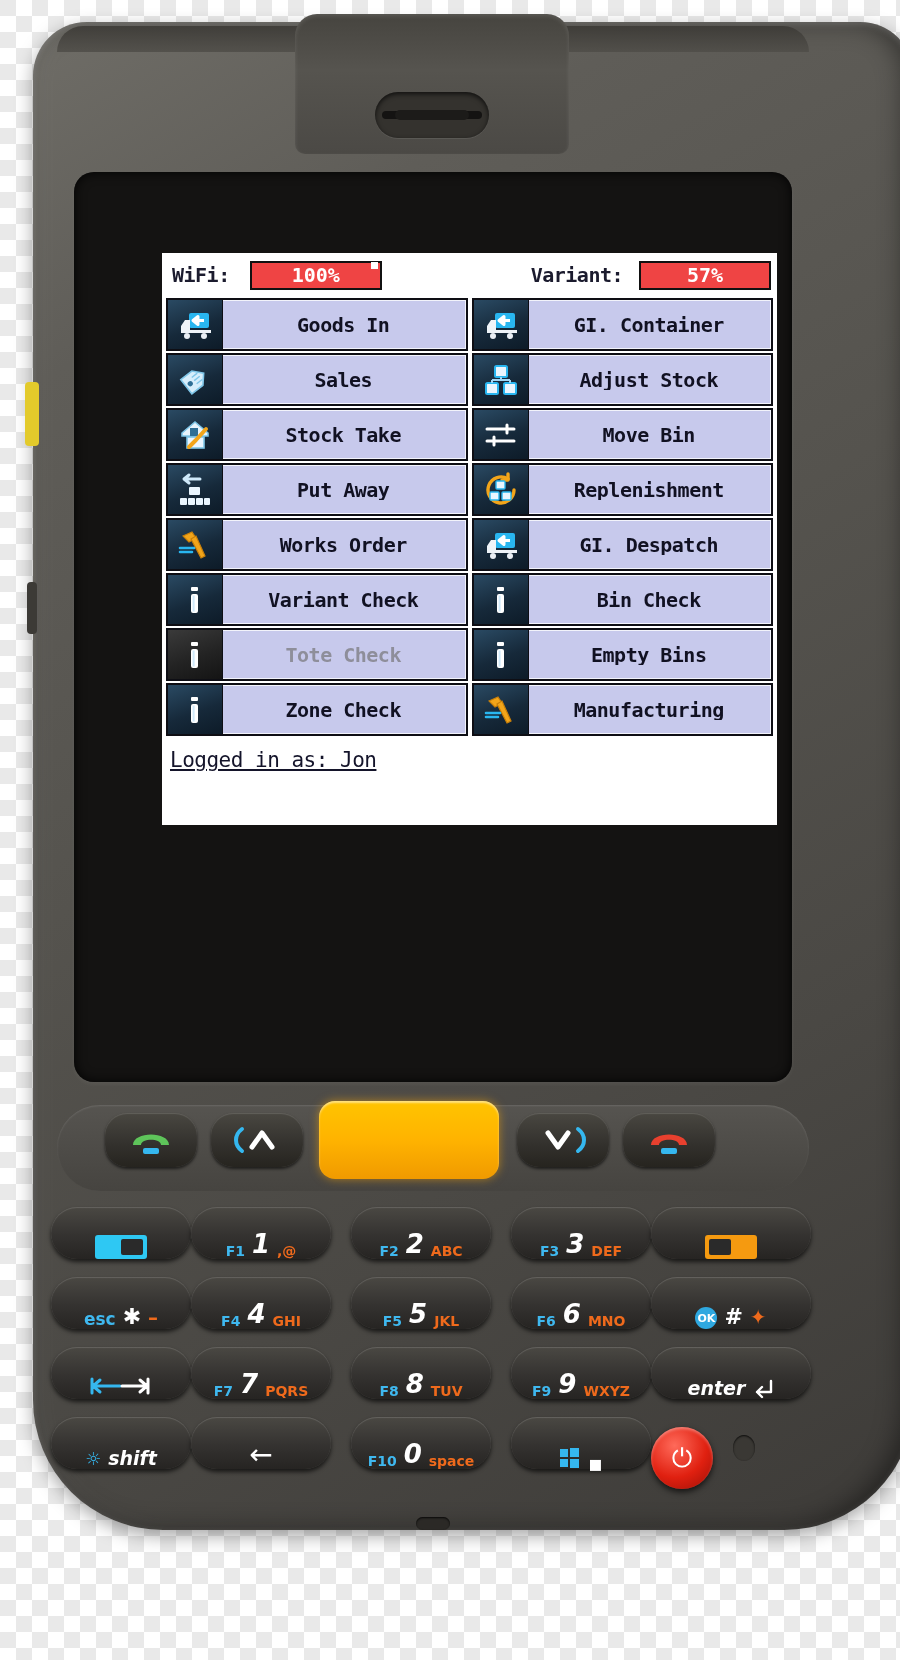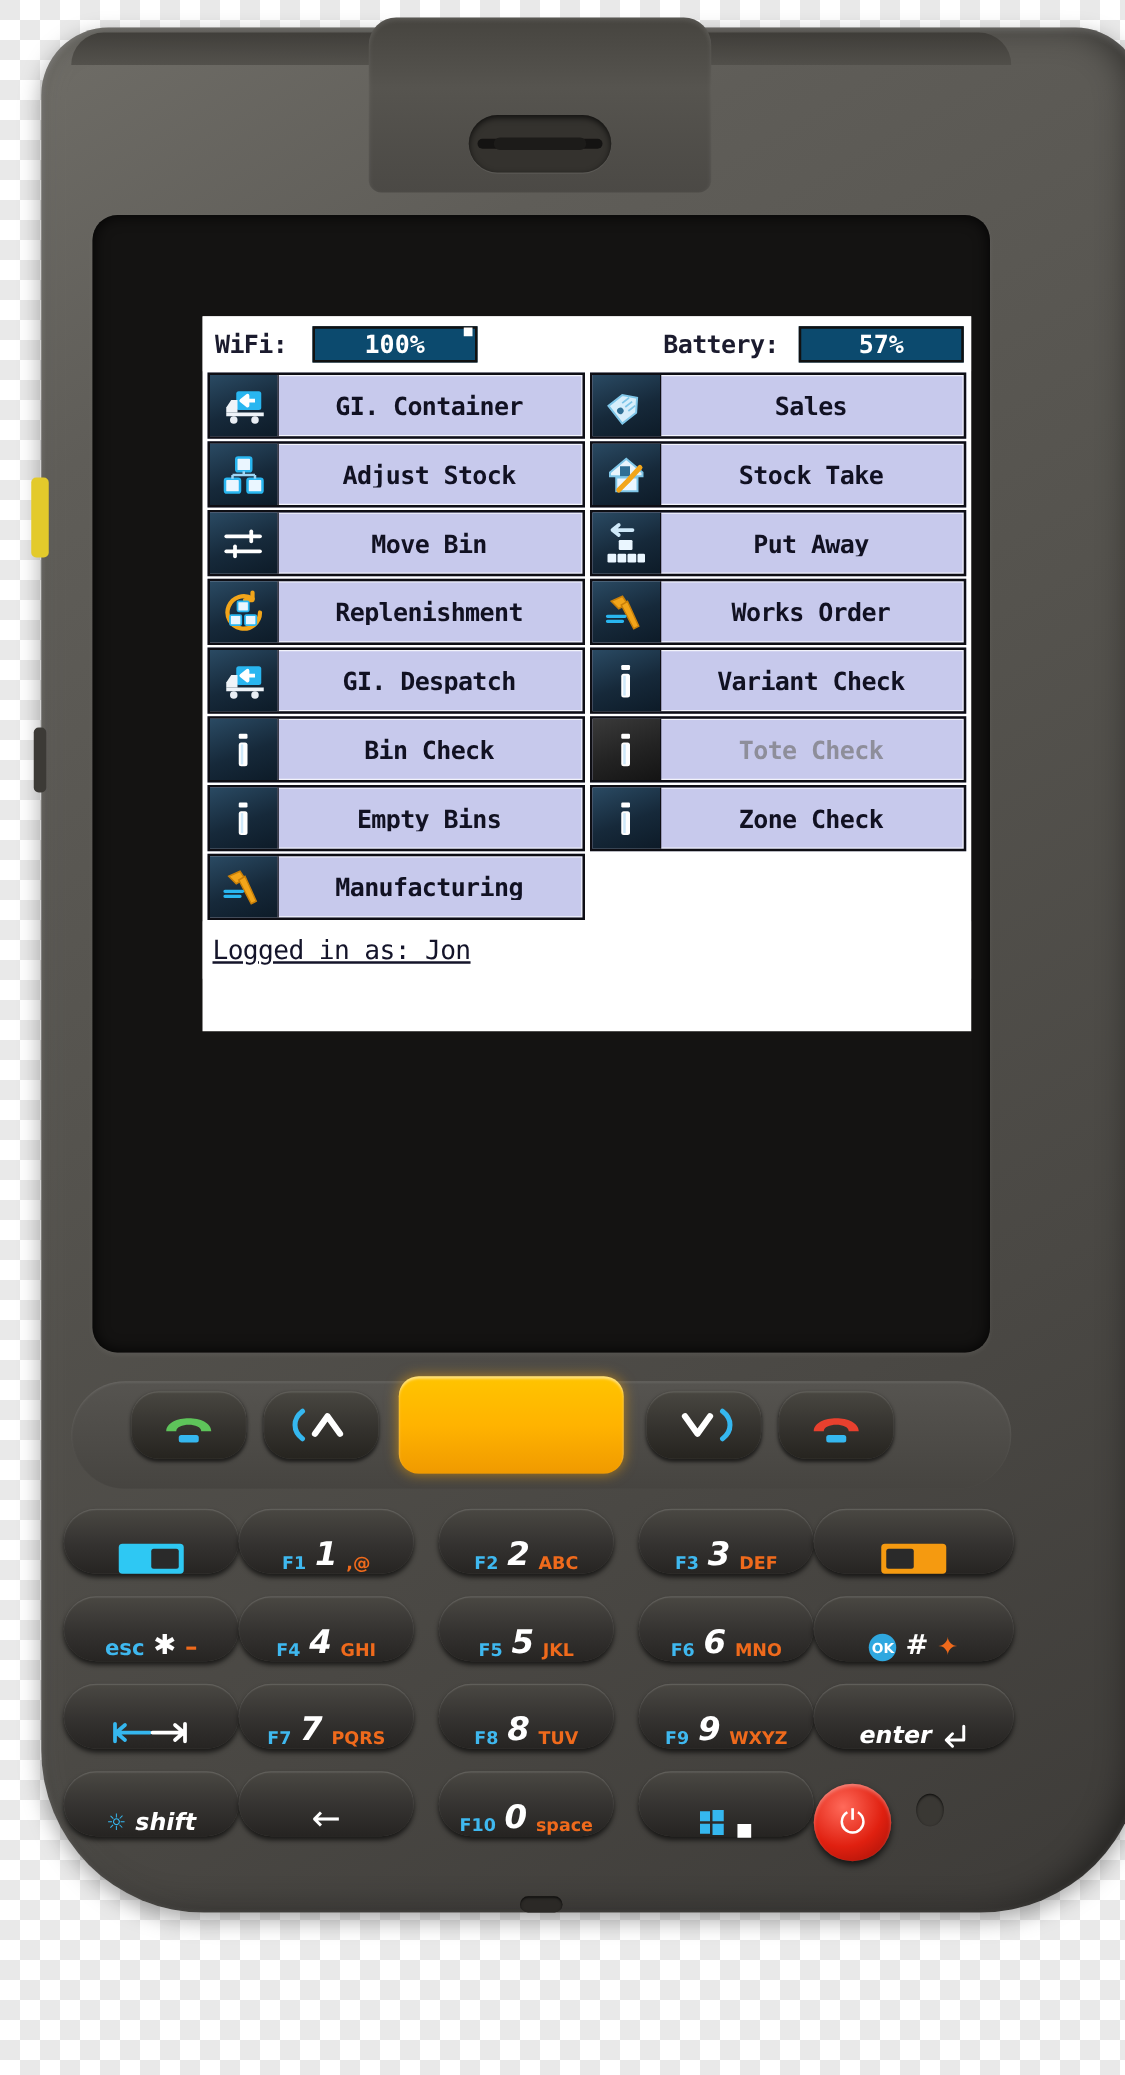--- a/index.html
+++ b/index.html
@@ -63,21 +63,21 @@
     font-family:"DejaVu Sans Mono", monospace;
   }
 
   
   .statusbar{
     height:44px;background:#fff;display:flex;align-items:center;
     padding:0 6px 0 10px;box-sizing:border-box;gap:6px;
   }
   .st-label{font-size:20px;color:#1b1b2e;font-weight:bold;letter-spacing:-0.5px;}
   .meter{
-    position:relative;height:29px;border:2px solid #111;background:#0c4a6e;
+    position:relative;height:29px;border:2px solid #111;background:#ef4444;
     color:#fff;font-size:20px;font-weight:bold;display:flex;align-items:center;
     justify-content:center;box-sizing:border-box;
   }
   .meter.wifi{width:132px;margin-left:14px;}
   .meter.batt{width:132px;margin-left:10px;}
   .meter .notch{position:absolute;right:2px;top:-1px;width:7px;height:7px;background:#fff;}
   .spacer{flex:1;}
 
   
   .grid{display:flex;flex-wrap:wrap;padding:0 2px;box-sizing:border-box;}
@@ -187,27 +187,42 @@
   <div class="bezel">
     <div class="lcd">
 
       <div class="statusbar">
         <span class="st-label">WiFi:</span>
         <span class="meter wifi">
           <span>100%</span>
           <span class="notch"></span>
         </span>
         <span class="spacer"></span>
-        <span class="st-label">Battery:</span>
+        <span class="st-label">Variant:</span>
         <span class="meter batt">
           <span>57%</span>
         </span>
       </div>
 
       <div class="grid" id="menu-grid">
+          <div class="cell">
+            <div class="btn">
+              <div class="ico">
+                <svg width="38" height="38" viewBox="0 0 38 38">
+                  <rect x="13" y="7" width="20" height="15" rx="2" fill="#29b6f0"></rect>
+        <path d="M28 14.5h-8M22 10.5l-5 4 5 4z" stroke="#fff" stroke-width="3" fill="#fff" stroke-linejoin="round"></path>
+        <path d="M14 14H9l-4 6v4h9z" fill="#f0f4f8"></path>
+        <rect x="5" y="24" width="30" height="3" fill="#eef3f8"></rect>
+        <circle cx="11" cy="30" r="3" fill="#e9eef4"></circle>
+                  <circle cx="28" cy="30" r="3" fill="#e9eef4"></circle>
+                </svg>
+              </div>
+              <div class="lbl">Goods In</div>
+            </div>
+          </div>
           <div class="cell">
             <div class="btn">
               <div class="ico">
                 <svg width="38" height="38" viewBox="0 0 38 38">
                   <rect x="13" y="7" width="20" height="15" rx="2" fill="#29b6f0"></rect>
         <path d="M28 14.5h-8M22 10.5l-5 4 5 4z" stroke="#fff" stroke-width="3" fill="#fff" stroke-linejoin="round"></path>
         <path d="M14 14H9l-4 6v4h9z" fill="#f0f4f8"></path>
         <rect x="5" y="24" width="30" height="3" fill="#eef3f8"></rect>
         <circle cx="11" cy="30" r="3" fill="#e9eef4"></circle>
                   <circle cx="28" cy="30" r="3" fill="#e9eef4"></circle>

